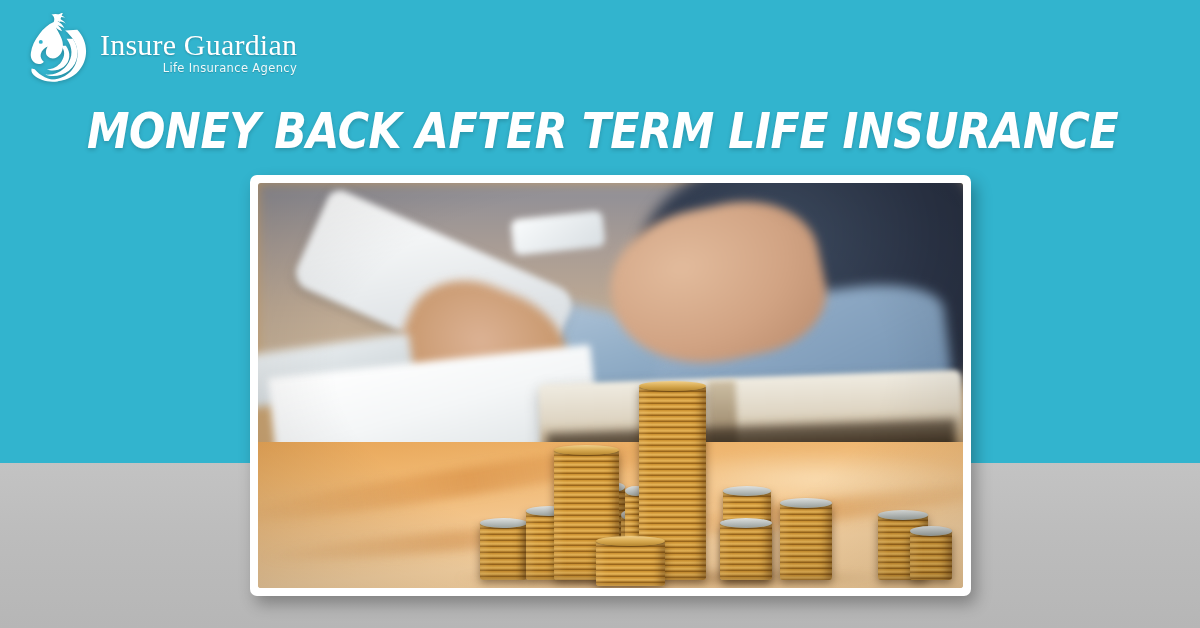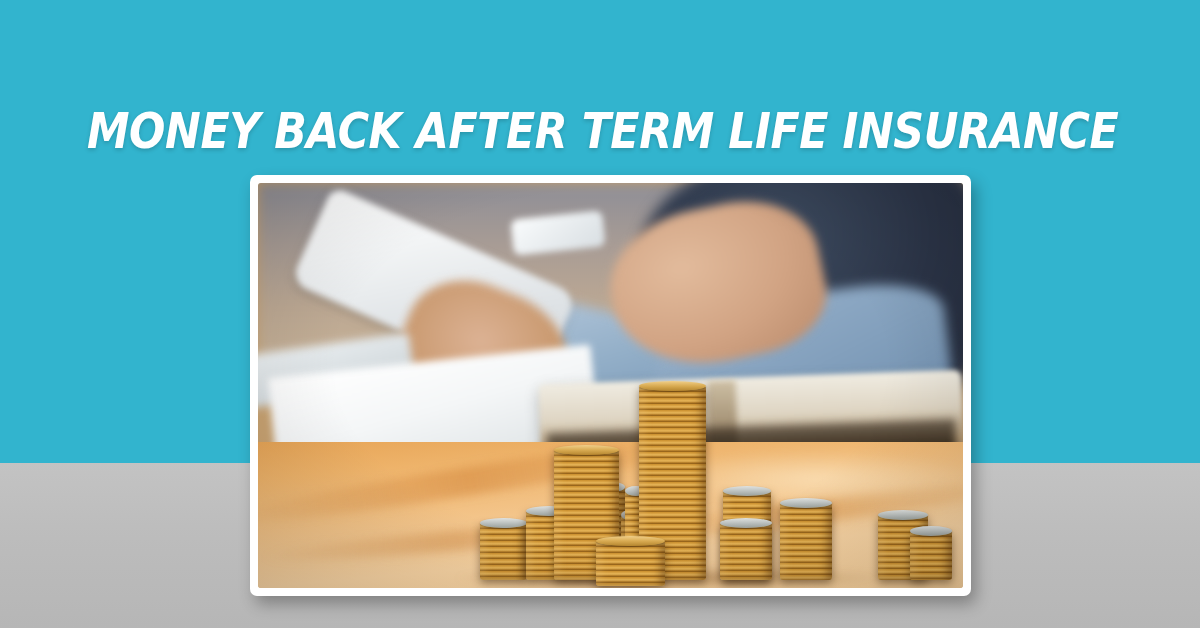--- a/index.html
+++ b/index.html
@@ -226,20 +226,45 @@
   }
 </style>
 </head>
 <body>
 
 <div id="stage">
 
   <div class="band-teal"></div>
   <div class="band-gray"></div>
 
+  <div class="logo">
+    <div class="logo-mark">
+      <svg viewBox="0 0 100 100" xmlns="http://www.w3.org/2000/svg" aria-hidden="true">
+        <g fill="#ffffff">
+
+          <path d="M78,22 C92,36 94,60 80,76 C68,90 46,94 30,85 C40,90 57,88 67,79 C80,68 82,48 72,34 C69,30 66,26 62,23 Z"></path>
+
+          <path d="M72,34 C82,48 80,66 67,76 C58,83 45,85 36,81 C46,82 57,78 64,69 C73,58 72,45 64,34 Z"></path>
+
+          <path d="M63,43 C70,52 69,64 60,71 C53,76 44,77 38,74 C46,74 53,70 57,64 C62,56 62,50 57,43 Z"></path>
+
+          <path d="M22,74 C30,84 44,90 58,88 C46,93 30,90 21,82 C18,79 17,76 18,73 Z"></path>
+
+          <path d="M47,12 C40,15 33,21 28,28 C22,36 18,44 17,52 C16,58 18,63 23,66 C27,68 32,67 34,64 C31,62 29,58 30,54 C31,49 35,46 39,44 C36,49 36,54 39,57 C44,62 52,60 56,54 C60,48 60,40 57,33 C55,28 52,23 50,19 C52,21 55,23 58,24 C57,21 55,18 52,16 C55,17 58,18 61,20 C59,16 56,13 52,11 C56,11 60,12 63,14 C60,10 55,7 50,6 C54,5 58,5 62,6 C57,2 50,0 44,2 C47,4 49,7 47,12 Z"></path>
+
+          <path d="M49,8 C51,3 55,0 59,0 C57,4 56,8 55,12 C53,10 51,9 49,8 Z"></path>
+        </g>
+        <circle cx="30" cy="38" r="2.6" fill="#32b4ce"></circle>
+      </svg>
+    </div>
+    <div class="logo-text">
+      <div class="logo-name">Insure Guardian</div>
+      <div class="logo-tag">Life Insurance Agency</div>
+    </div>
+  </div>
 
   <h1 class="headline">MONEY BACK AFTER TERM LIFE INSURANCE</h1>
 
   <div class="photo-card">
     <div class="photo">
 
       <div class="ph-layer ph-wall"></div>
       <div class="ph-layer ph-torso"></div>
       <div class="ph-layer ph-sleeve"></div>
       <div class="ph-layer ph-sleeve2"></div>

